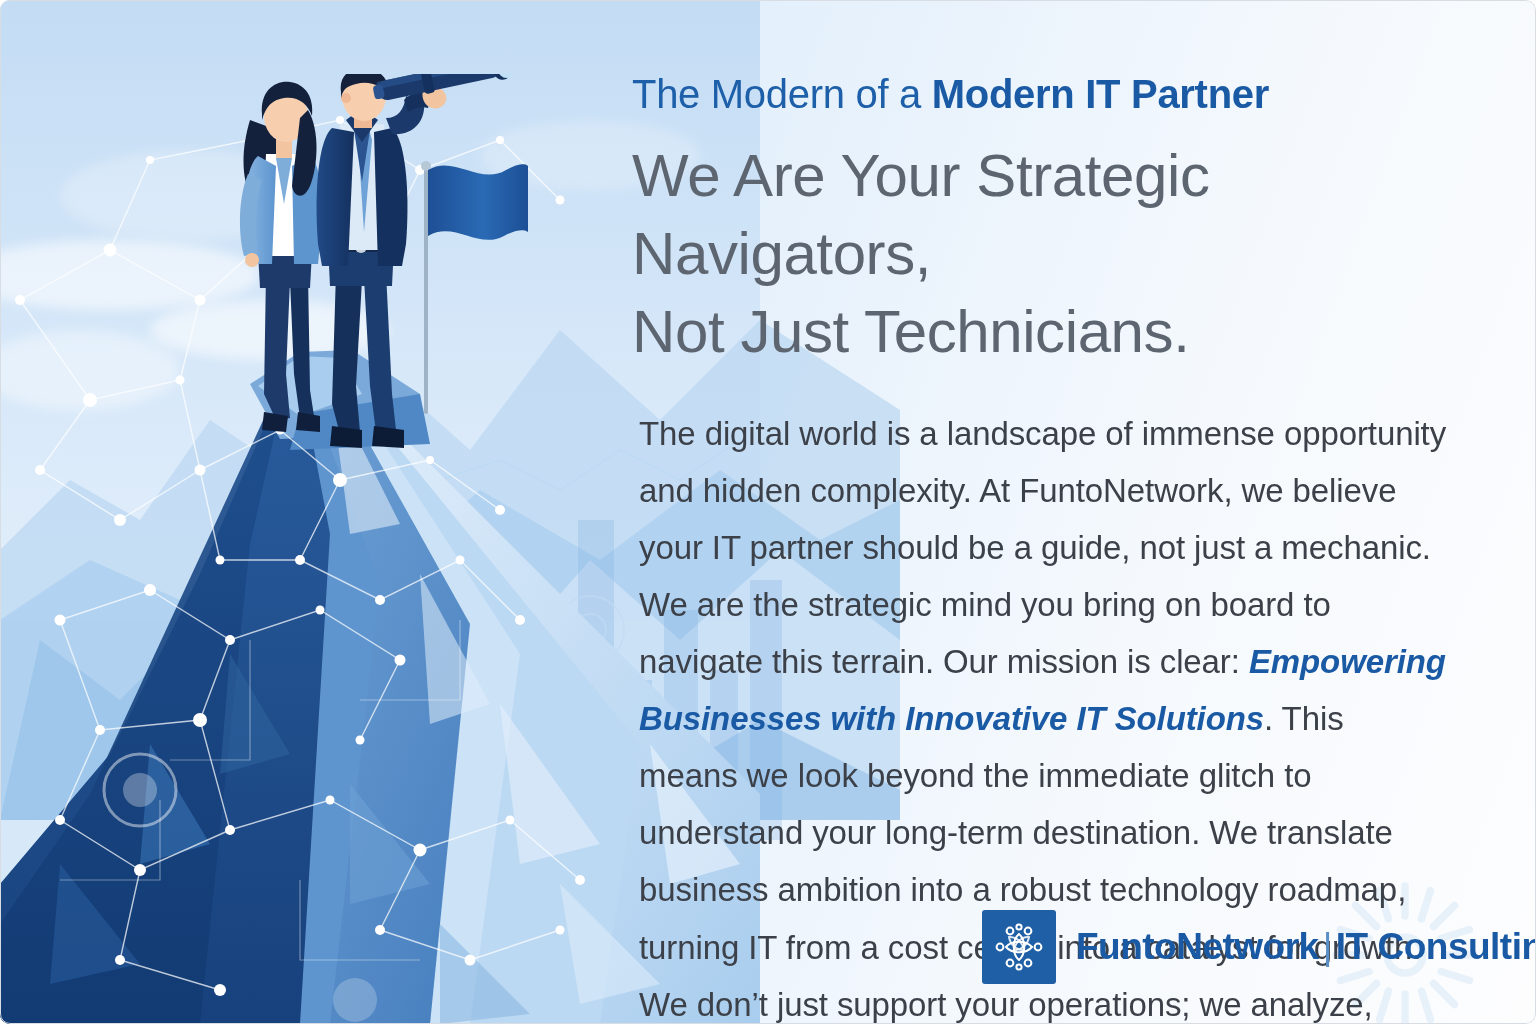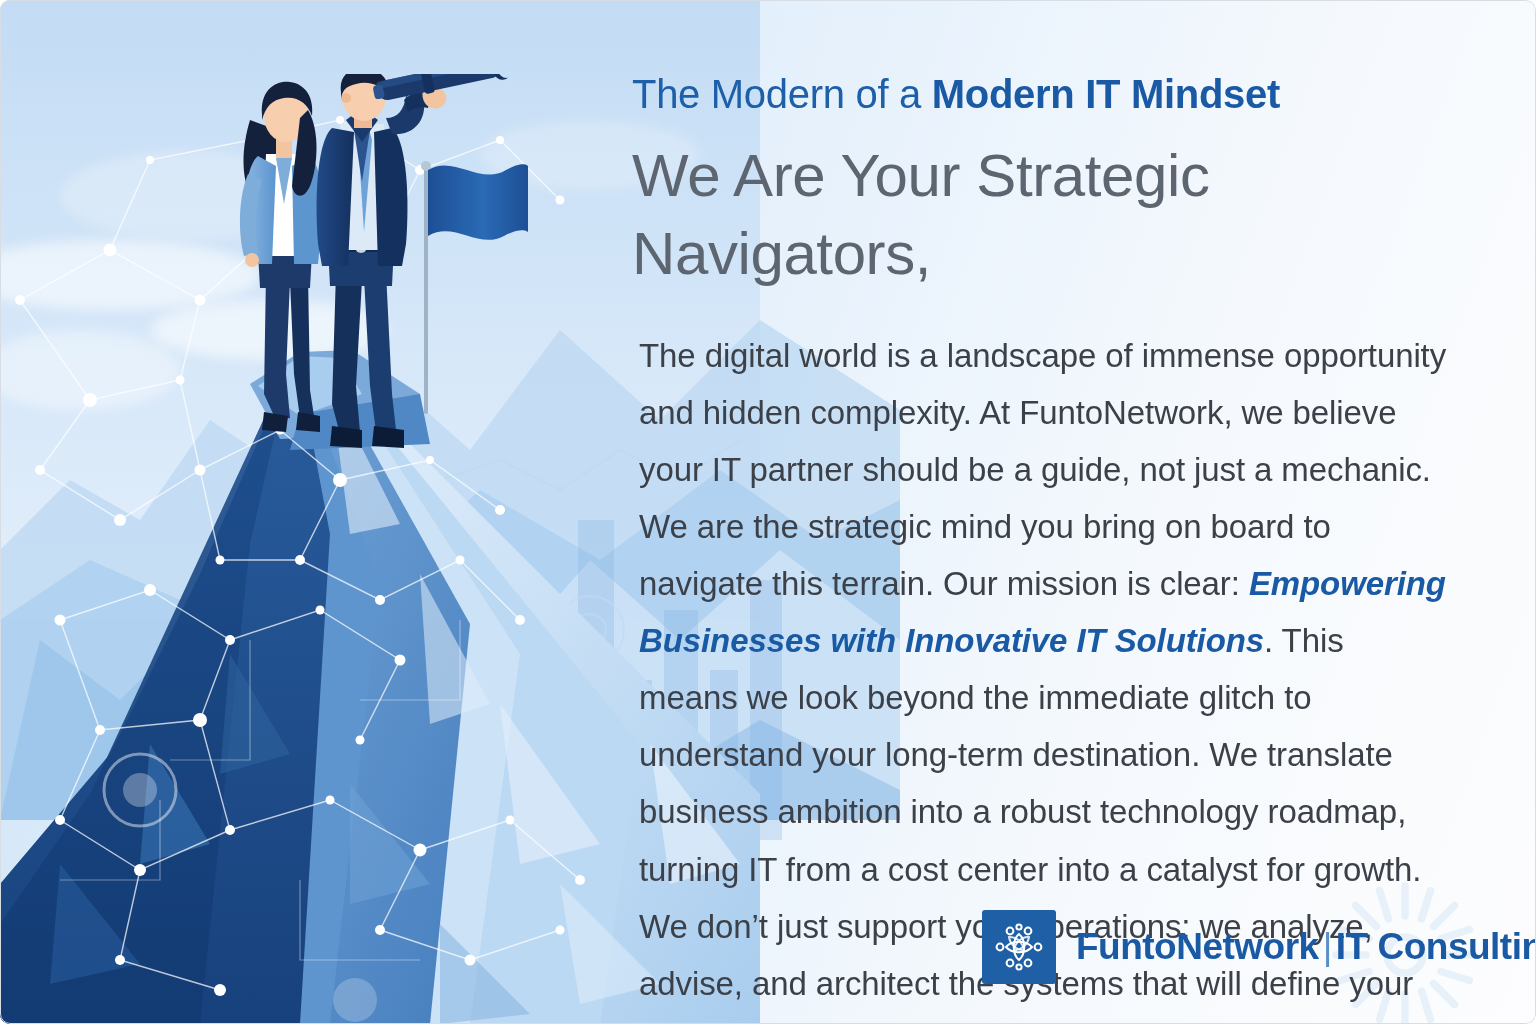--- a/index.html
+++ b/index.html
@@ -386,23 +386,23 @@
       <rect x="150" y="6" width="126" height="7" rx="3.5" fill="#2a5390" opacity=".7"></rect>
       <rect x="268" y="2" width="16" height="28" rx="8" fill="#15305d"></rect>
       <ellipse cx="280" cy="16" rx="9" ry="13" fill="#bfe0f5"></ellipse>
       <rect x="196" y="4" width="10" height="24" rx="3" fill="#14305e"></rect>
       <rect x="146" y="9" width="10" height="14" rx="4" fill="#2a5390"></rect>
     </g>
   </svg>
 
   <div id="content">
 
-    <h1 id="eyebrow"><span>The Modern of a </span><span class="strong">Modern IT Mindset</span></h1>
-
-    <h2 id="headline"><span>We Are Your Strategic Navigators,</span><br></h2>
+    <h1 id="eyebrow"><span>The Modern of a </span><span class="strong">Modern IT Partner</span></h1>
+
+    <h2 id="headline"><span>We Are Your Strategic Navigators,</span><br><span>Not Just Technicians.</span></h2>
 
     <p id="body"><span>The digital world is a landscape of immense opportunity and hidden complexity. At FuntoNetwork, we believe your IT partner should be a guide, not just a mechanic. We are the strategic mind you bring on board to navigate this terrain. Our mission is clear: </span><span class="mission">Empowering Businesses with Innovative IT Solutions</span><span>. This means we look beyond the immediate glitch to understand your long-term destination. We translate business ambition into a robust technology roadmap, turning IT from a cost center into a catalyst for growth. We don’t just support your operations; we analyze, advise, and architect the systems that will define your compe­titive  edge tomorrow.</span></p>
   </div>
 
   <svg id="sunburst" viewBox="0 0 100 100">
     <g stroke="#bcd8f2" stroke-width="5" stroke-linecap="round">
       <line x1="50" y1="4" x2="50" y2="24"></line>
       <line x1="50" y1="76" x2="50" y2="96"></line>
       <line x1="4" y1="50" x2="24" y2="50"></line>
       <line x1="76" y1="50" x2="96" y2="50"></line>

